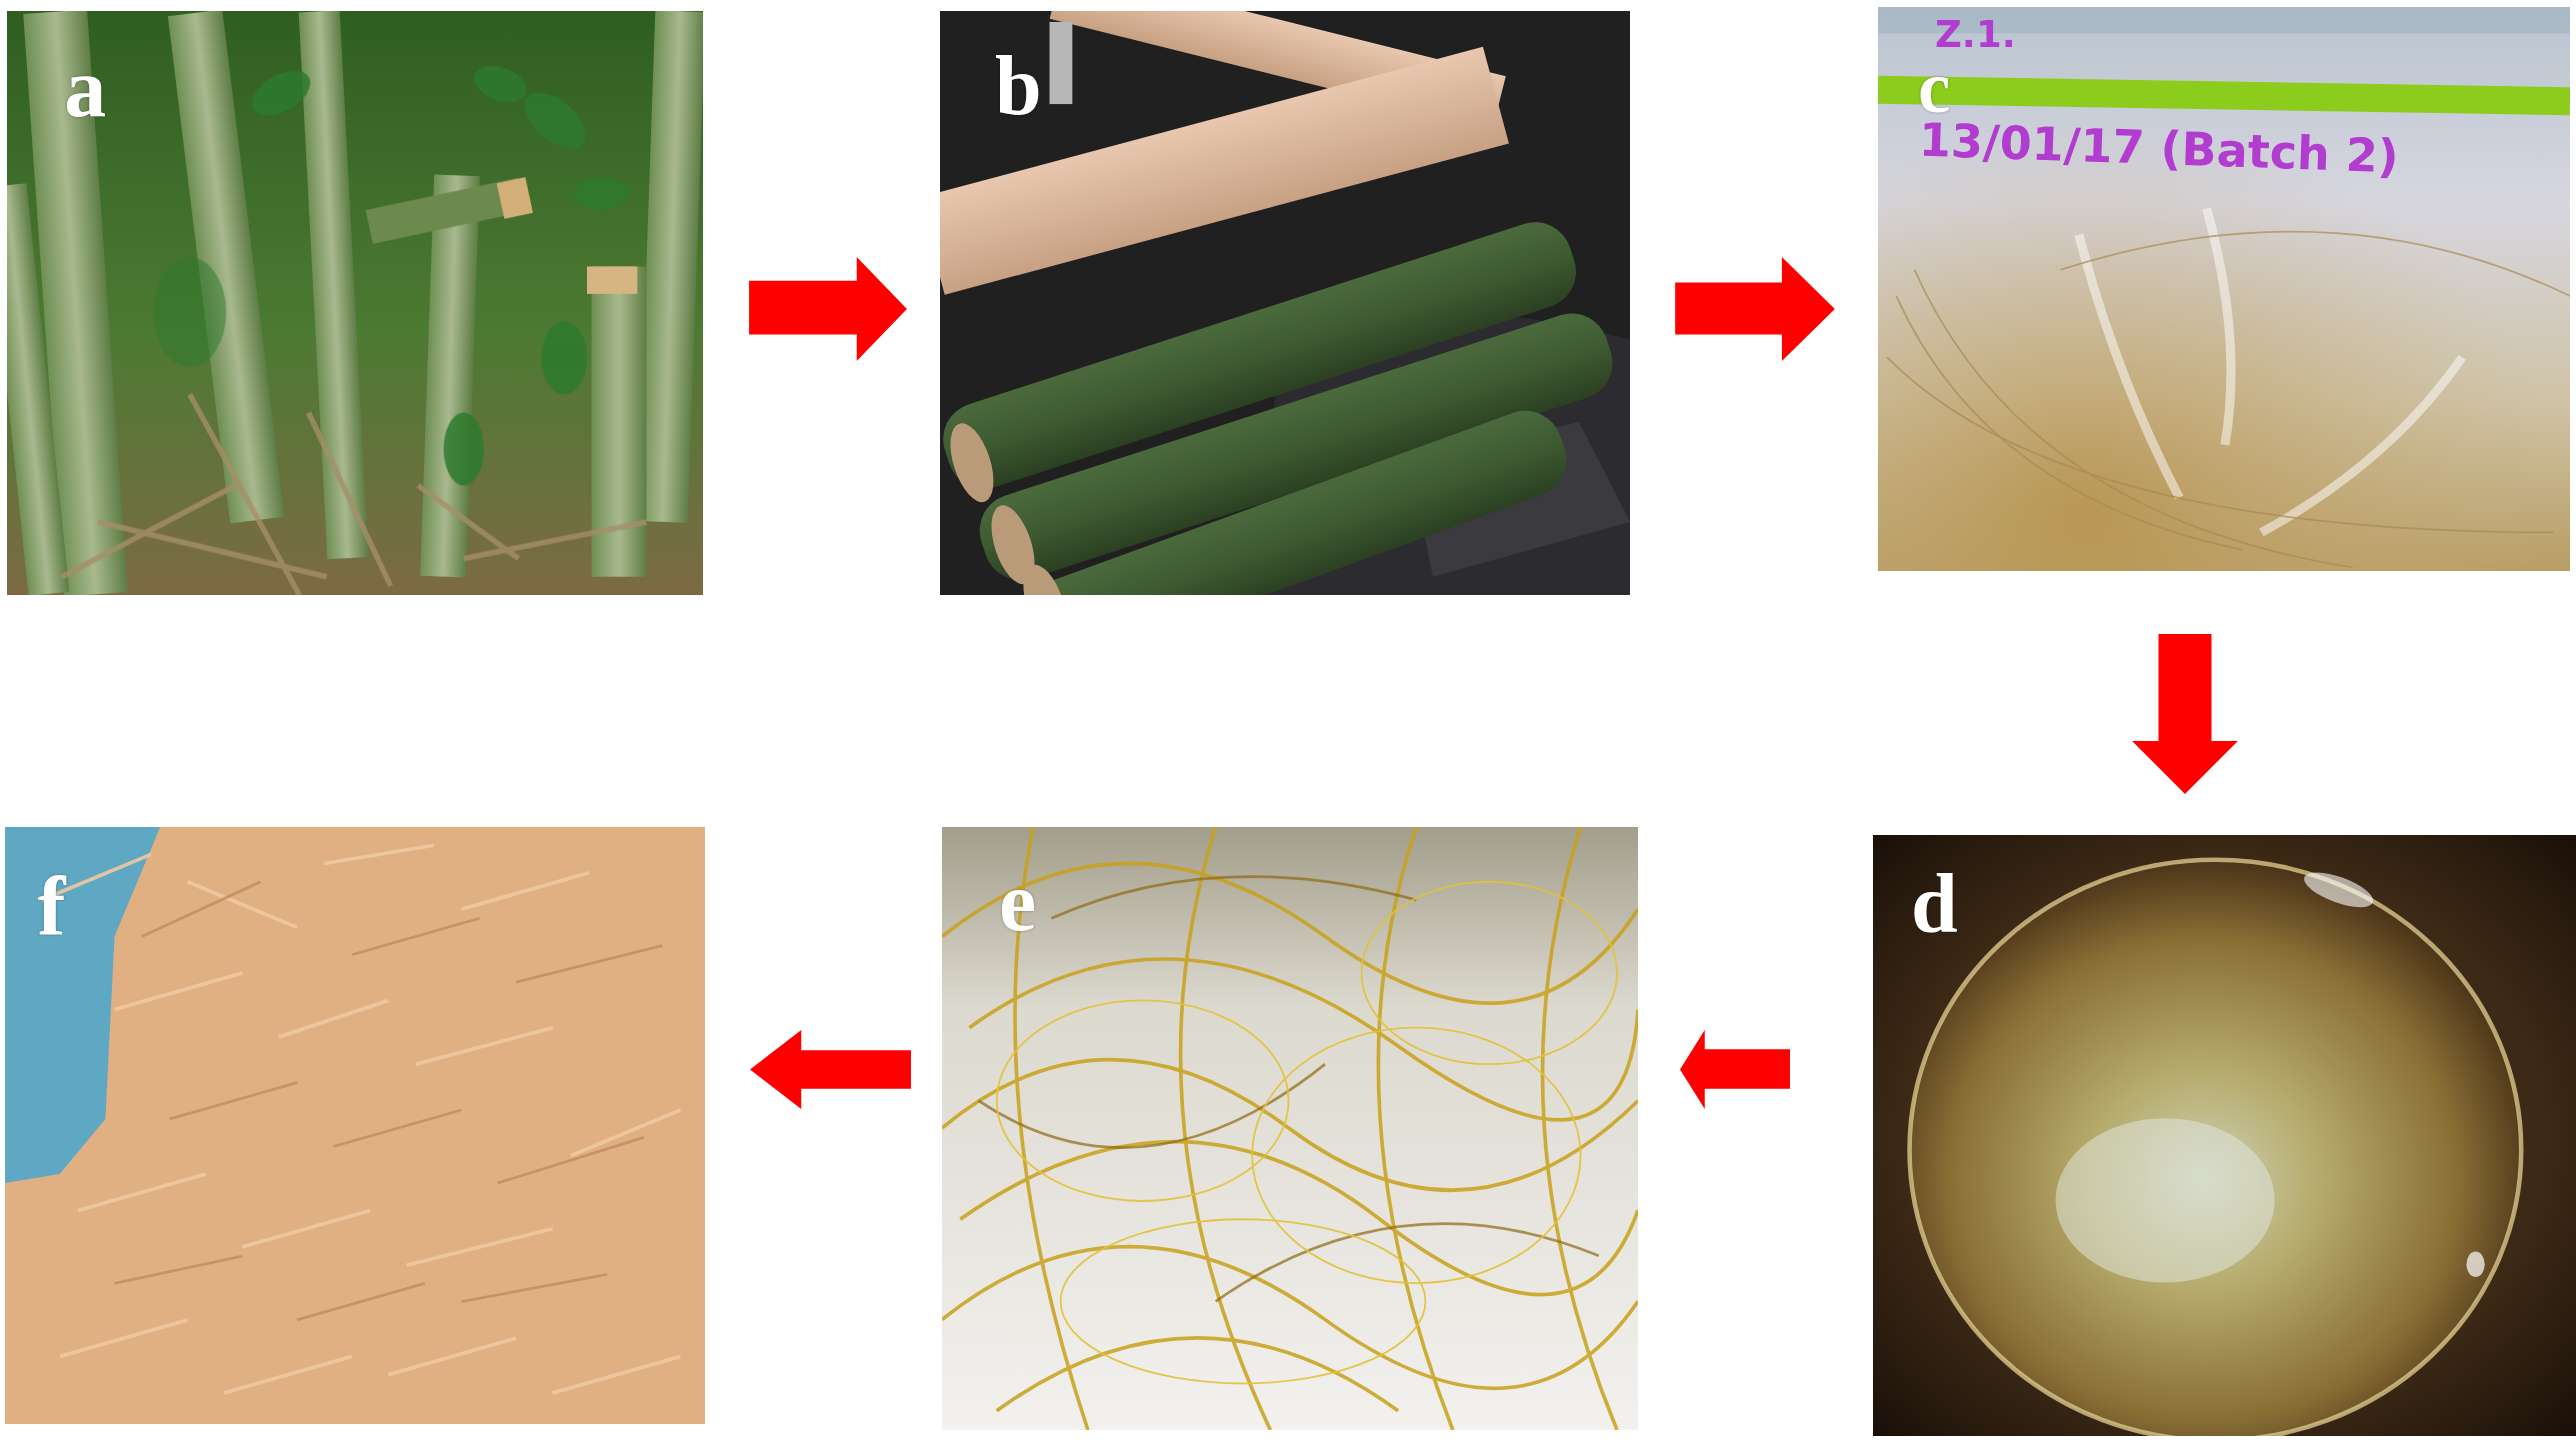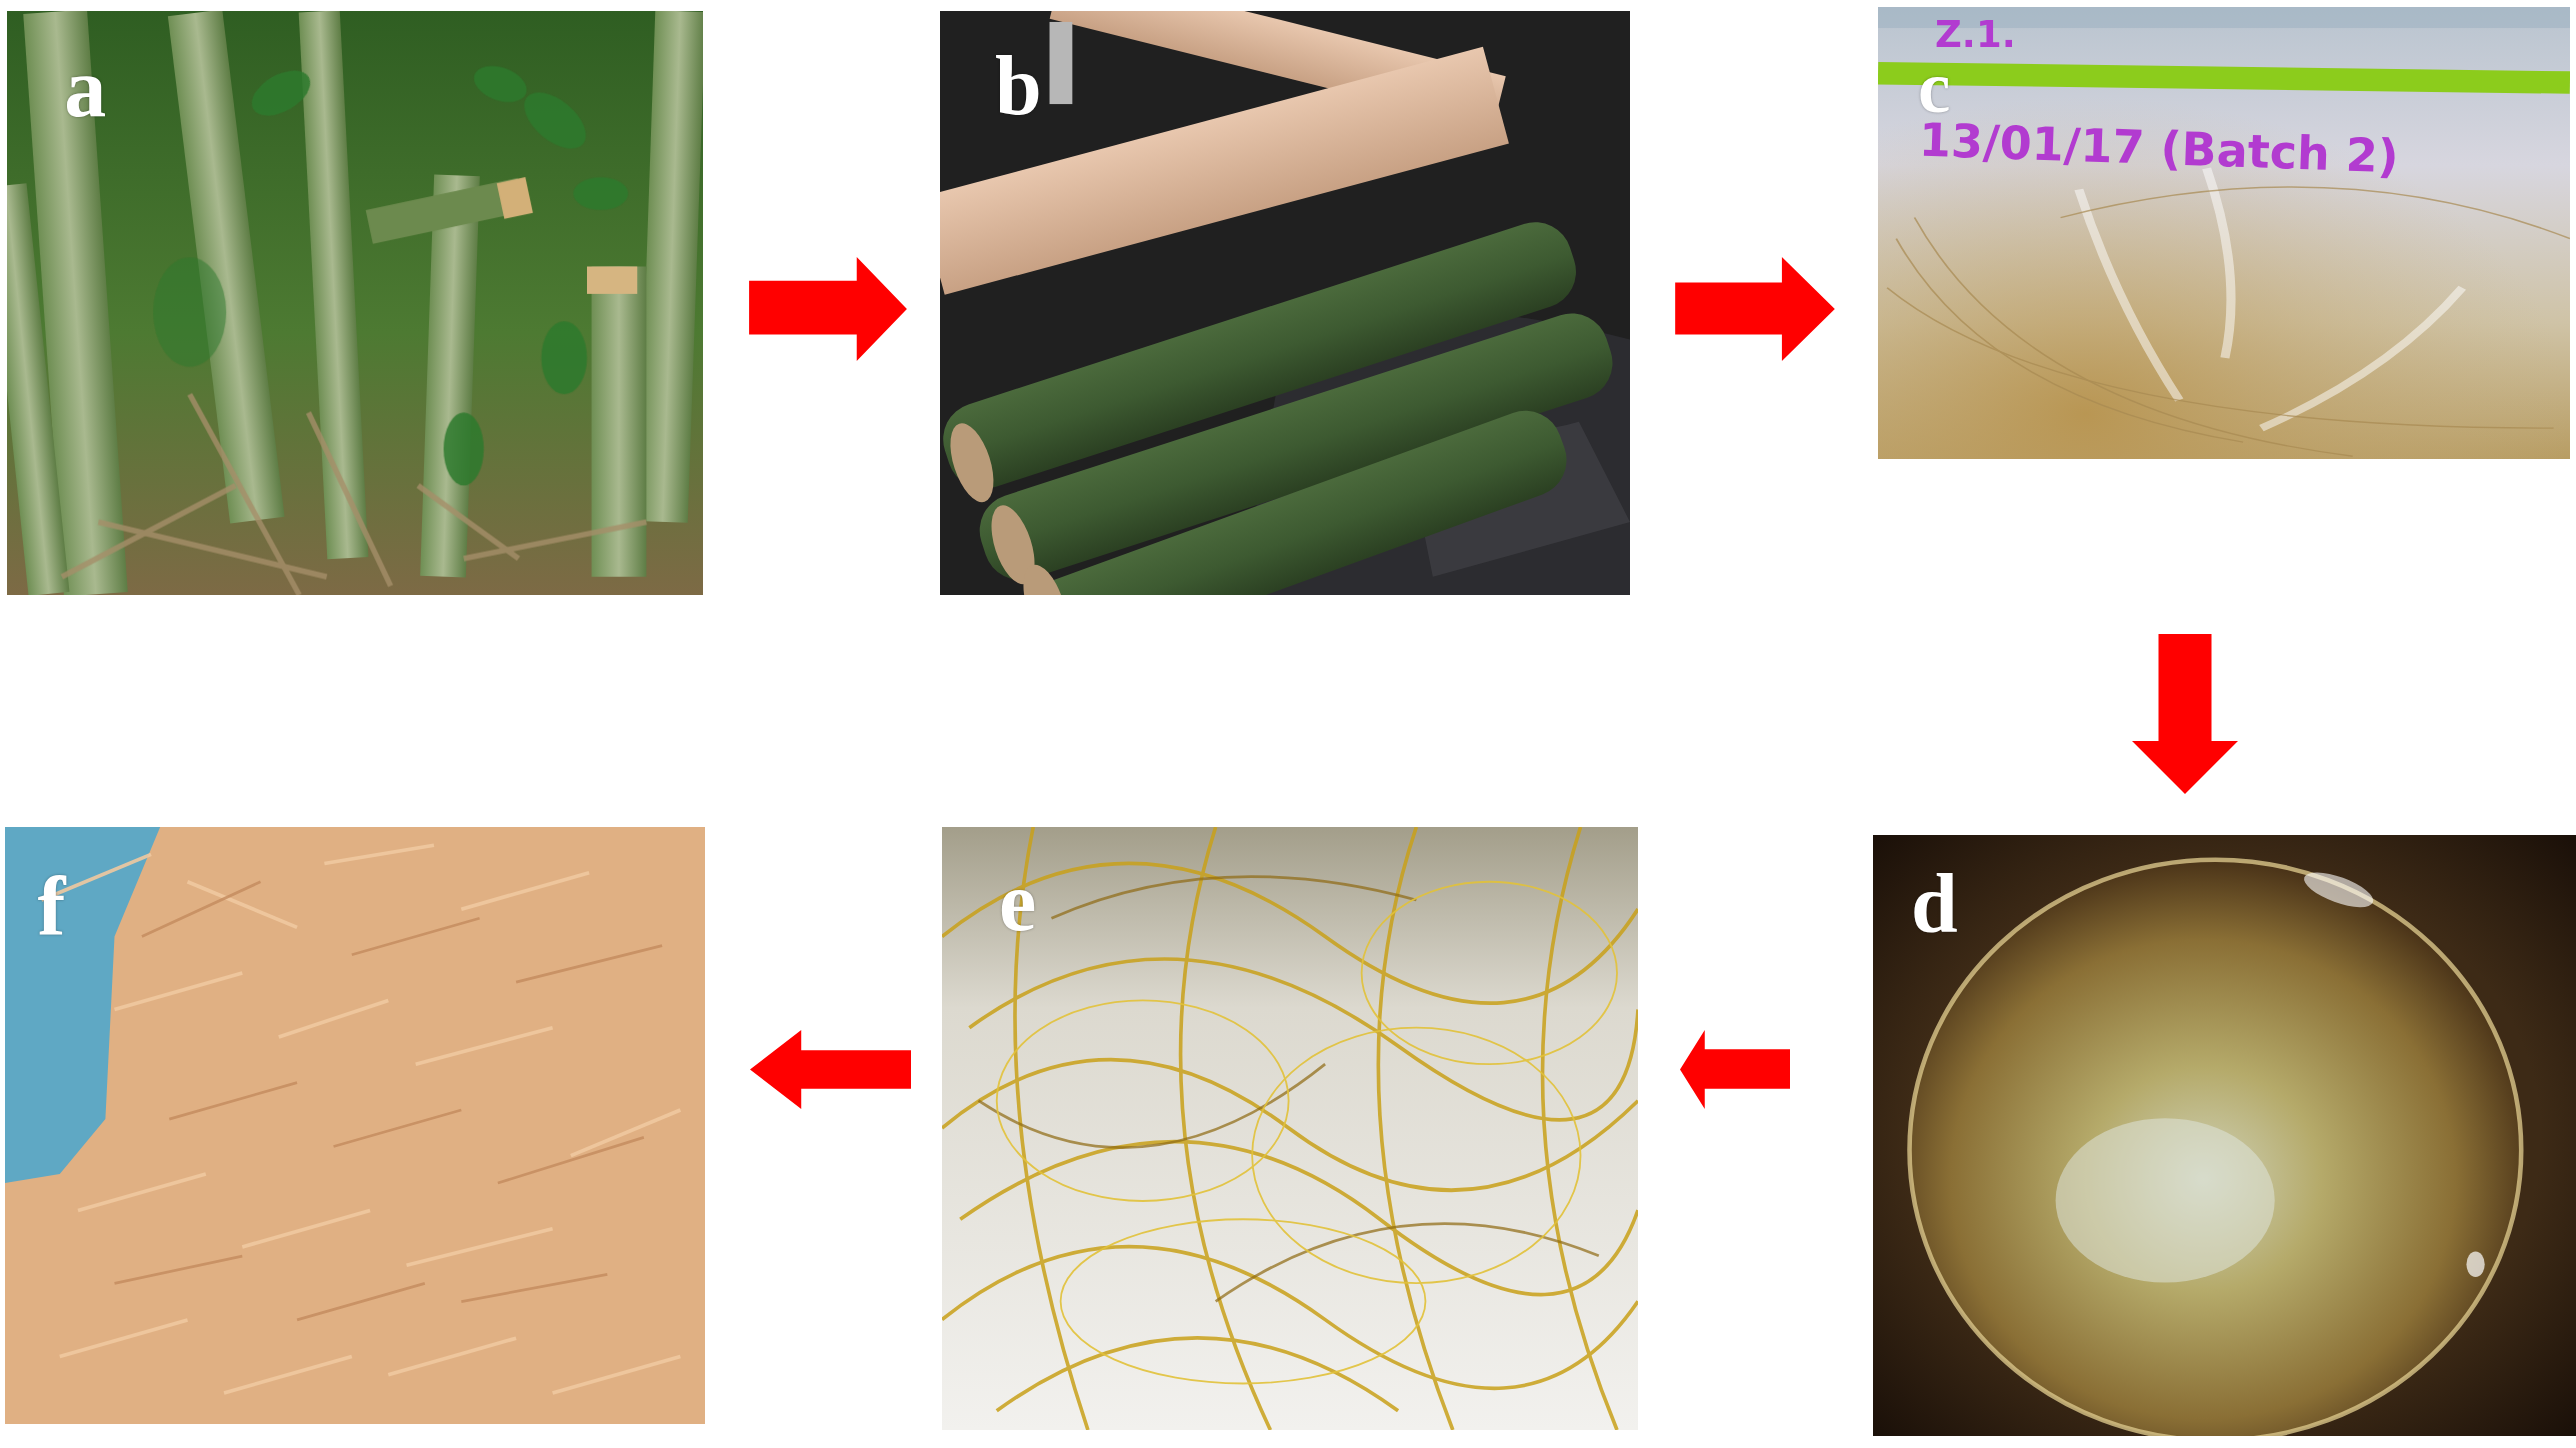--- a/index.html
+++ b/index.html
@@ -102,21 +102,21 @@
   </svg>
   <div class="label" style="left:55px; top:33px;">b</div>
 </div>
 
 <div class="arrow" style="left:1675px; top:257px; width:160px; height:104px;">
   <svg viewBox="0 0 175 114">
     <polygon points="0,28 117,28 117,0 175,57 117,114 117,85 0,85" fill="#ff0000"></polygon>
   </svg>
 </div>
 
-<div class="panel" style="left:1878px; top:7.3px; width:692px; height:452px; background:#cfcfd6;">
+<div class="panel" style="left:1878px; top:7.3px; width:692px; height:564px; background:#cfcfd6;">
   <svg viewBox="0 0 758 644" preserveAspectRatio="none">
     <defs>
       <linearGradient id="bag" x1="0" y1="0" x2="0" y2="1">
         <stop offset="0" stop-color="#b9c4cf"></stop>
         <stop offset="0.35" stop-color="#d7d6df"></stop>
         <stop offset="0.7" stop-color="#cfc3a6"></stop>
         <stop offset="1" stop-color="#b89d63"></stop>
       </linearGradient>
       <radialGradient id="fib" cx="0.3" cy="0.9" r="0.7">
         <stop offset="0" stop-color="#b8944f" stop-opacity="0.9"></stop>

